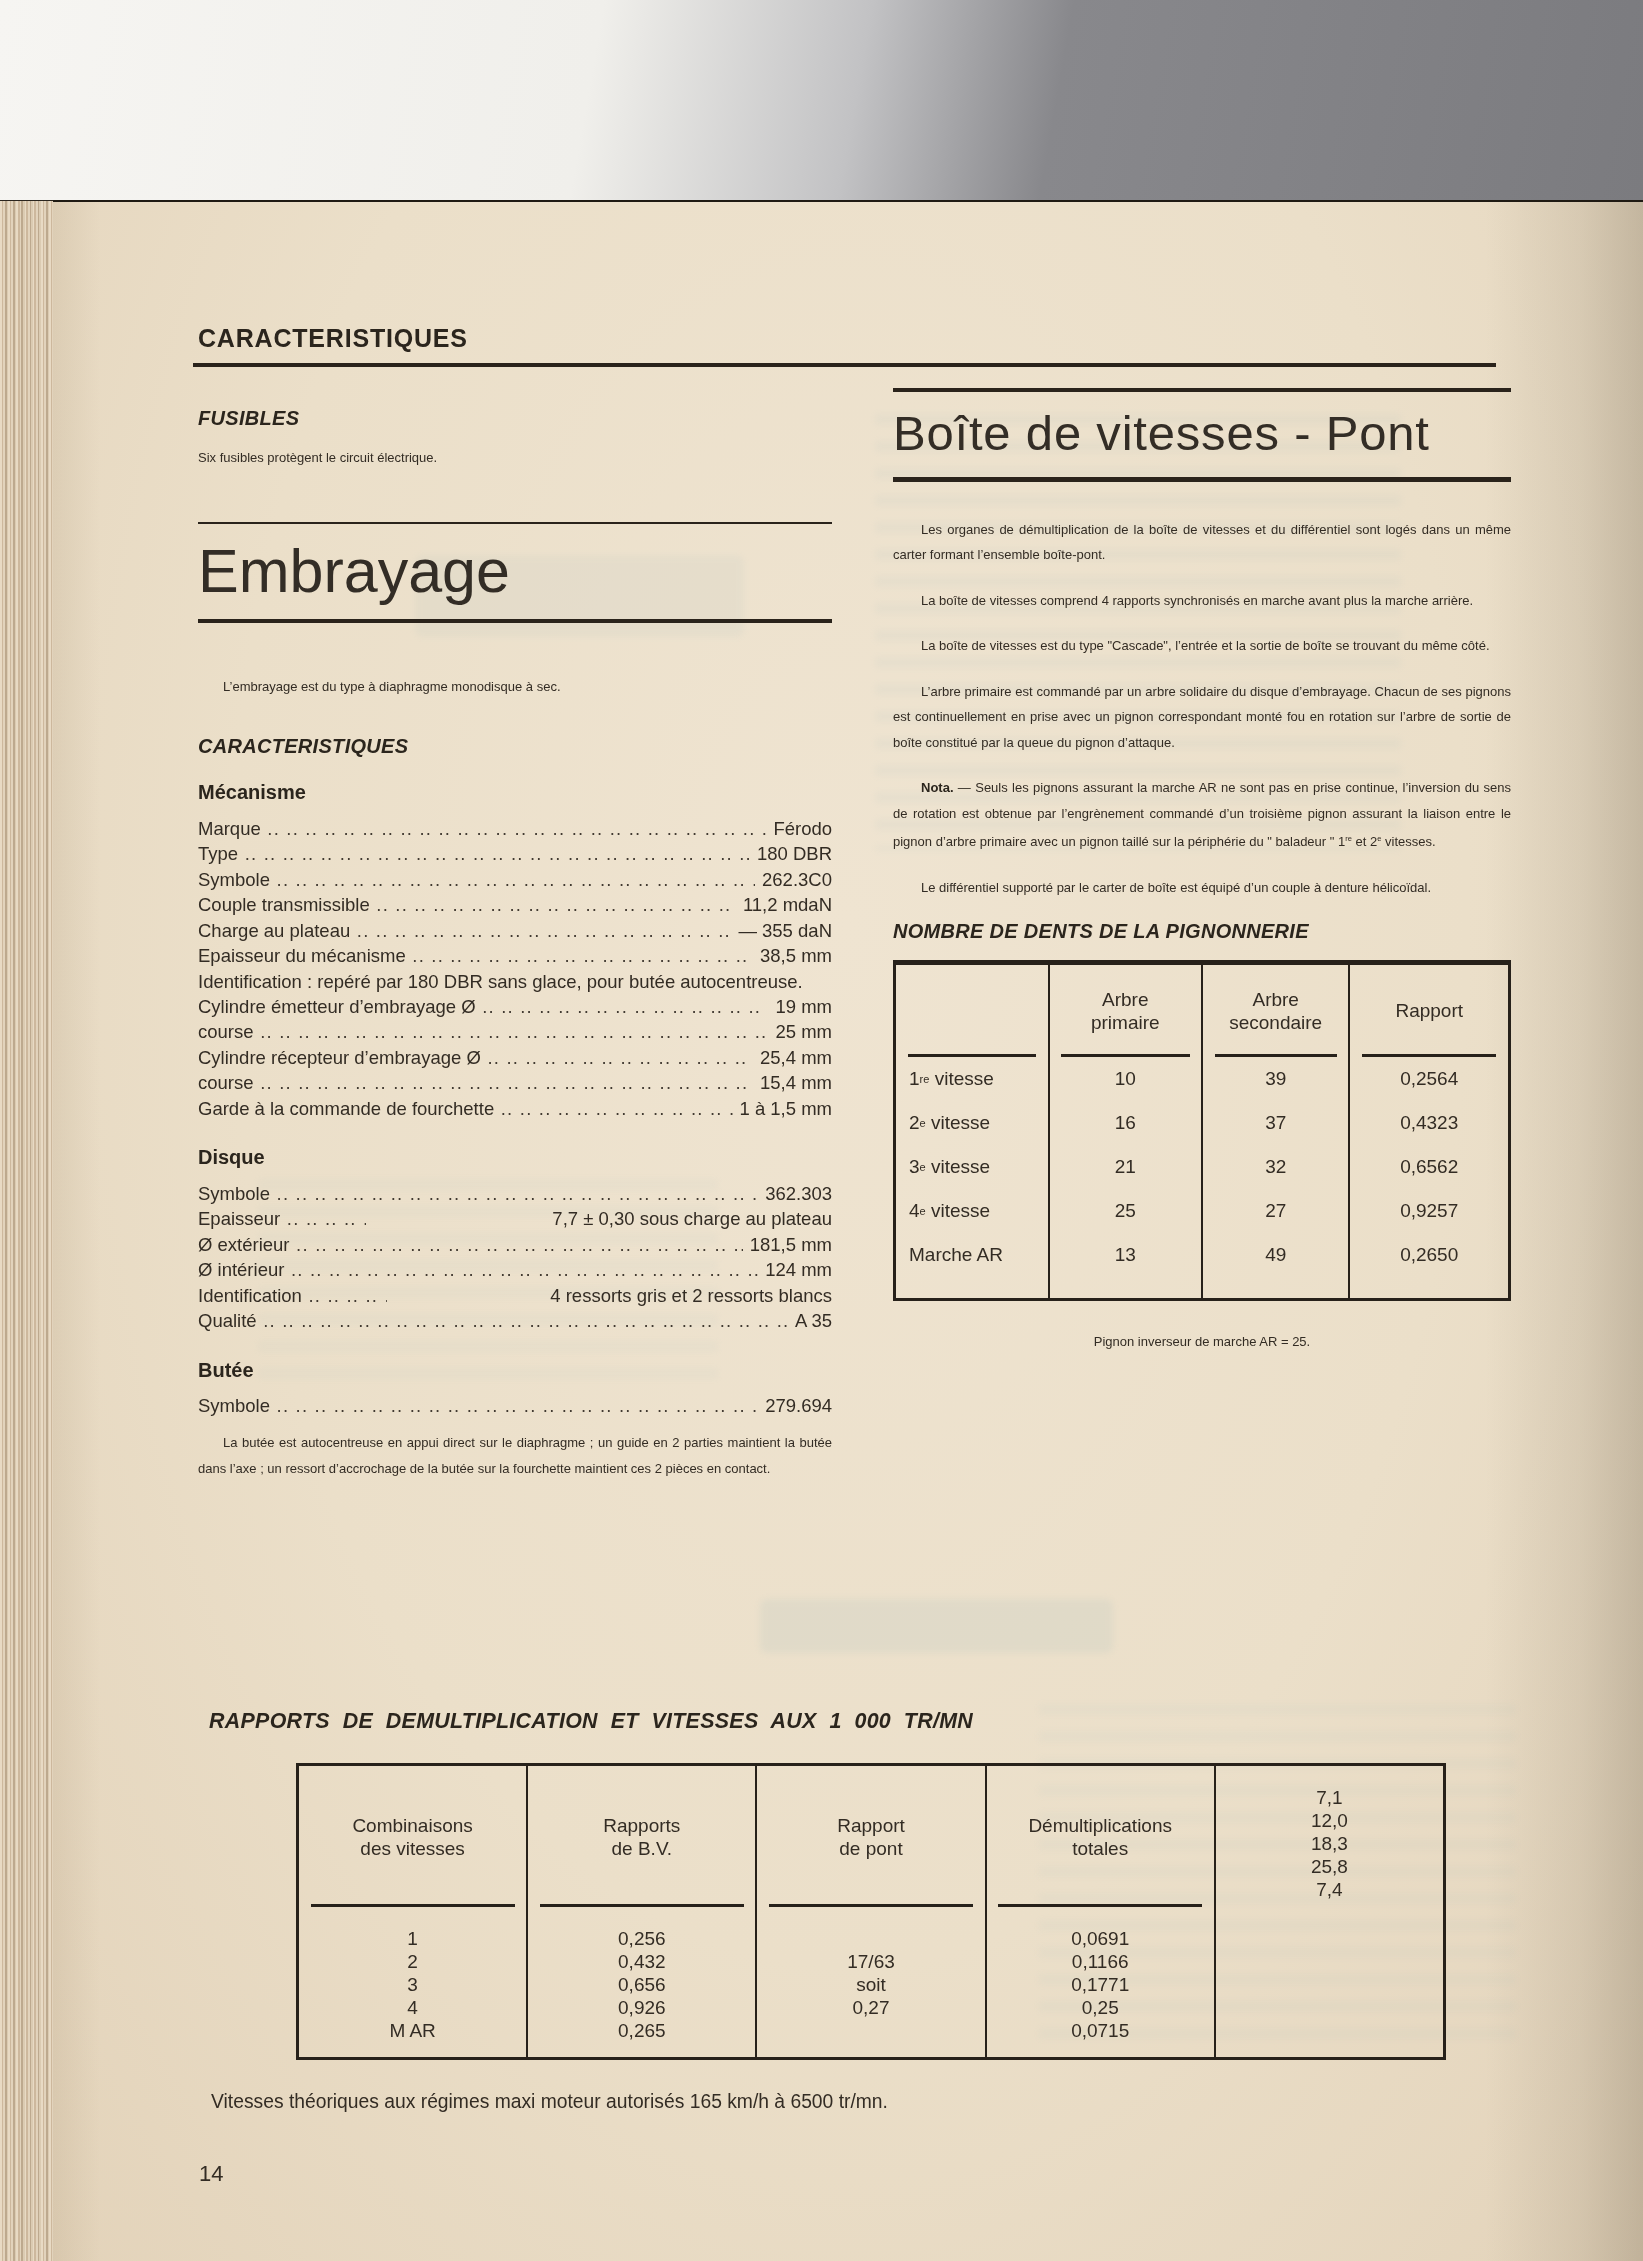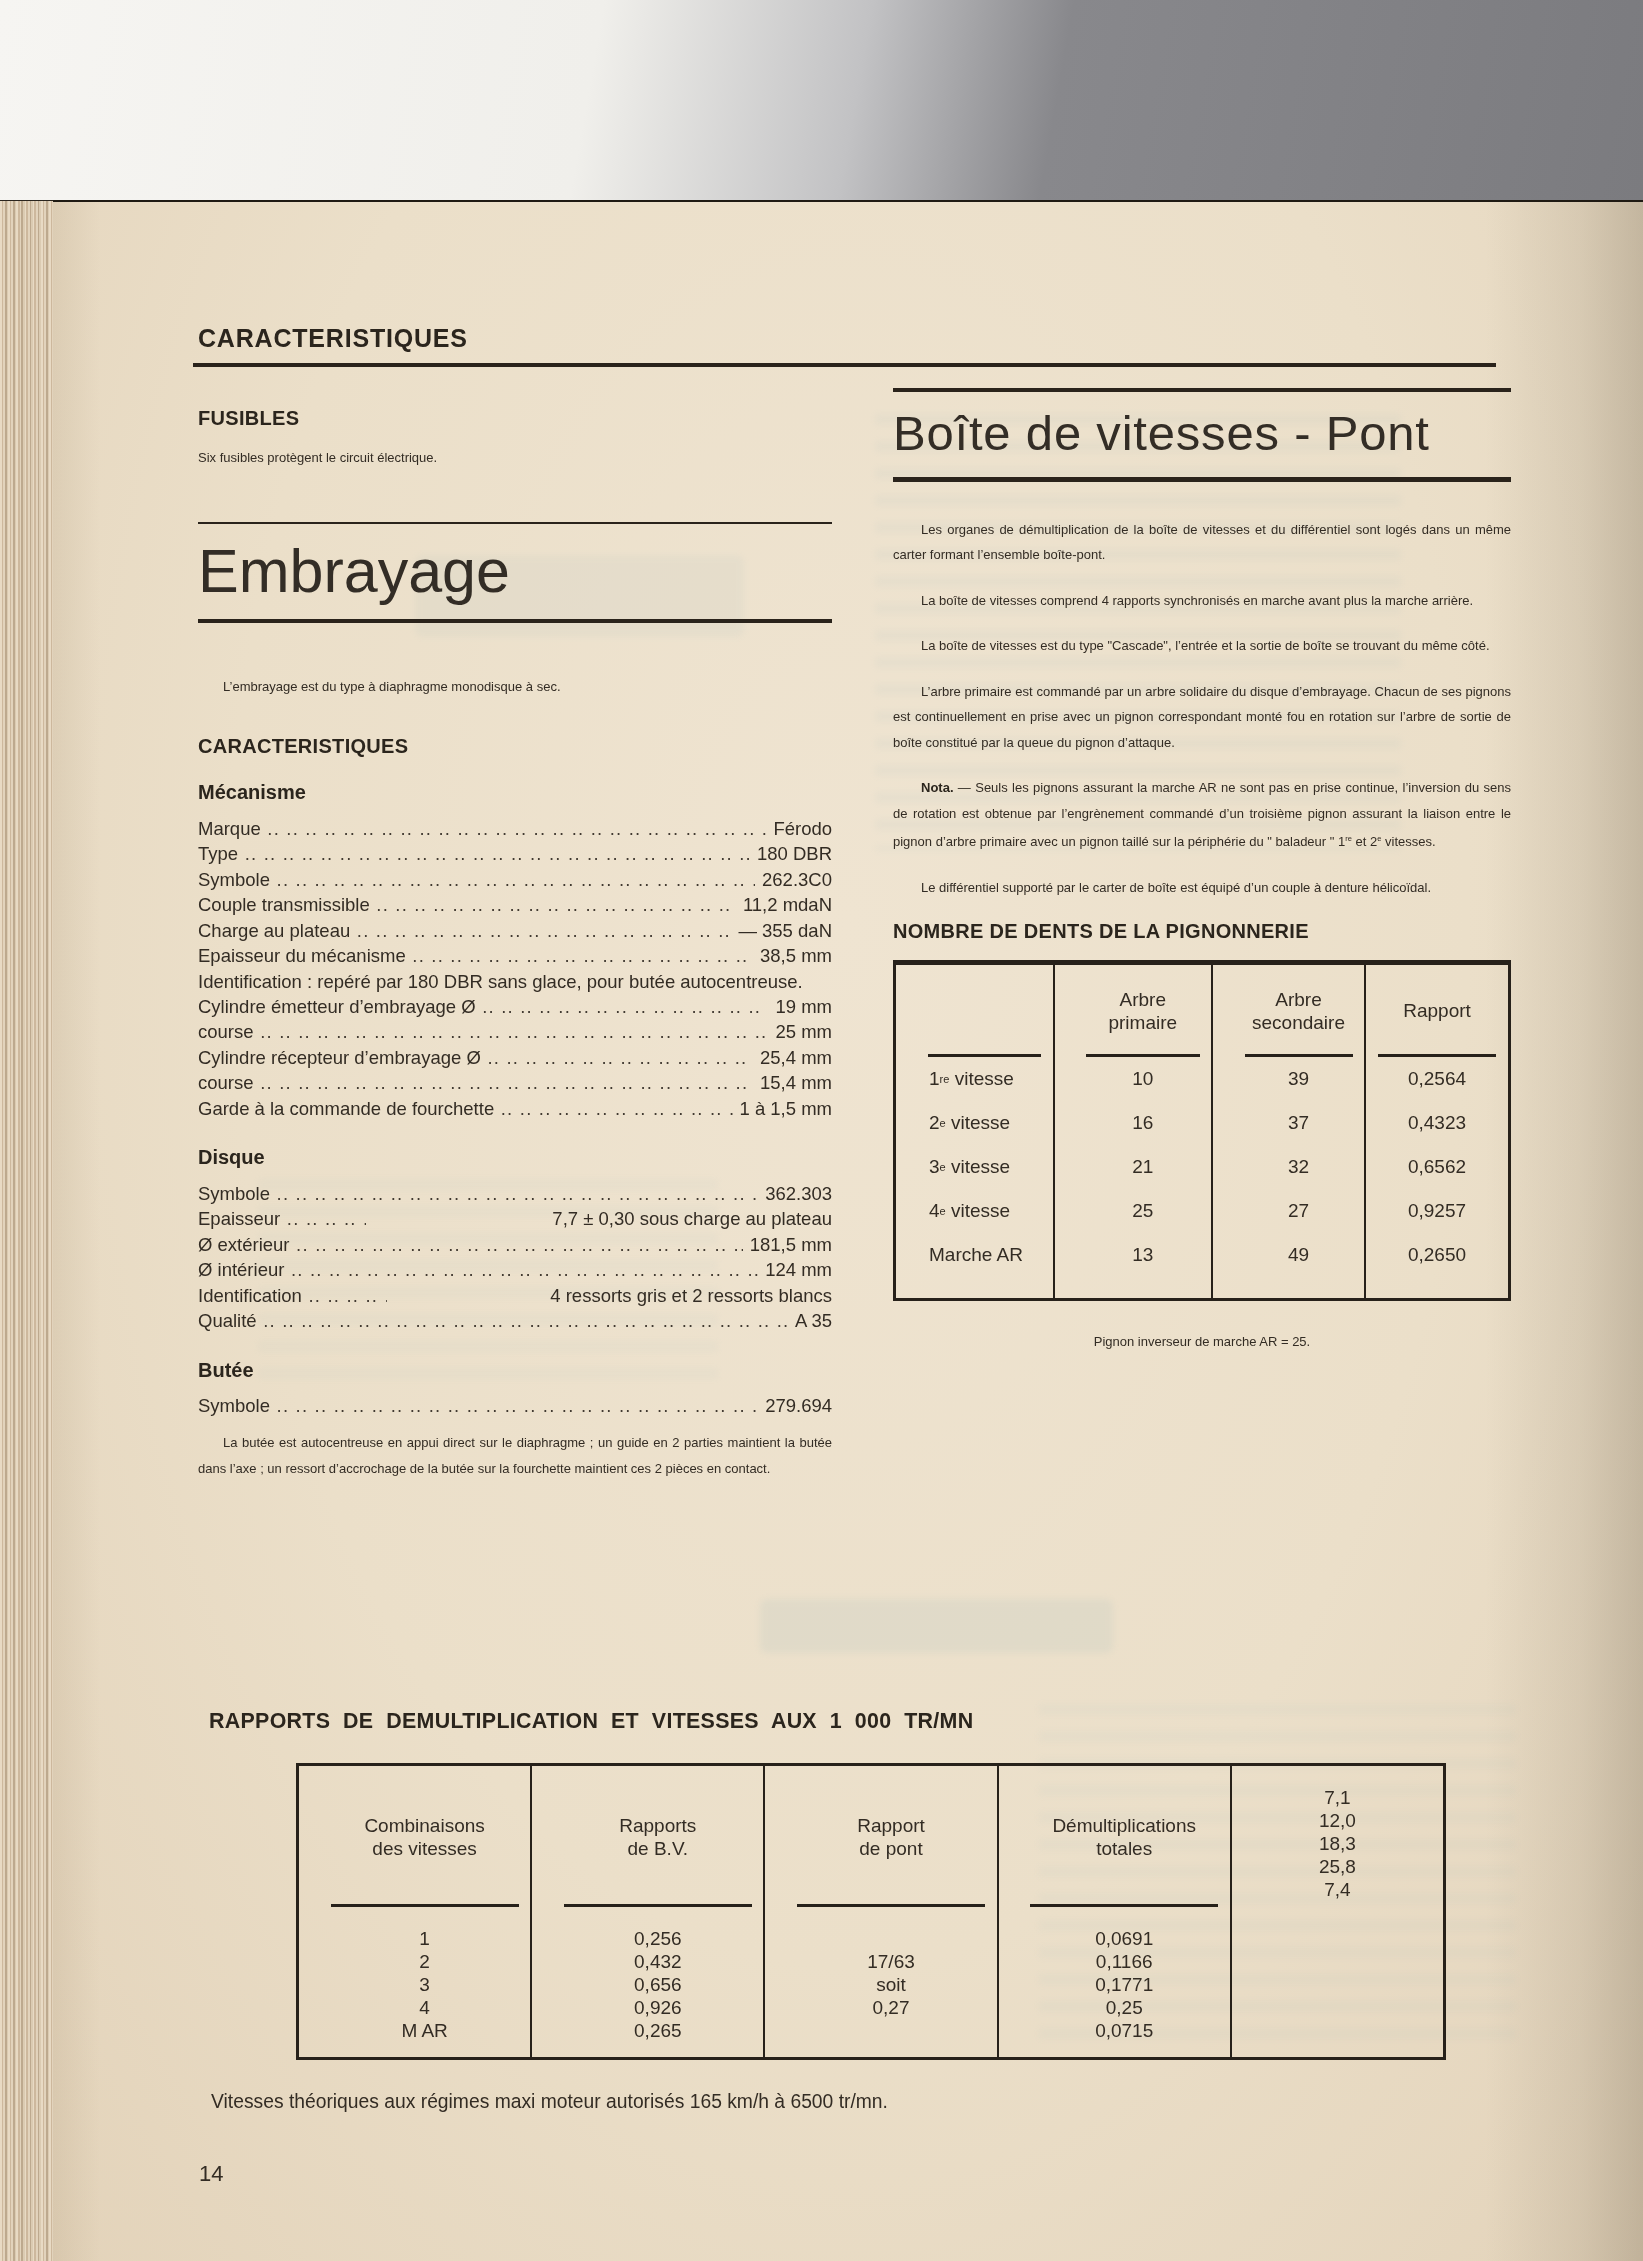--- a/index.html
+++ b/index.html
@@ -19,21 +19,21 @@
       radial-gradient(ellipse at 50% 35%,#efe4d1 0%,#ebdfc9 55%,#e3d3ba 100%);
     border-top:2.5px solid #1f1a13;}
 
   
   .ghost{position:absolute;pointer-events:none;filter:blur(3.3px);}
   .ghost-lines{background:repeating-linear-gradient(180deg,transparent 0 7.4px,#8fb0b5 7.4px 18px,transparent 18px 27px);}
   .ghost-blob{background:#8fb0b5;border-radius:6.6px;}
 
   
   .h-top{font-size:25px;font-weight:bold;letter-spacing:0.8px;color:#2b251d;}
-  .h-sec{font-size:20px;font-weight:bold;color:#2b251d;letter-spacing:0.3px;}
+  .h-sec{font-size:20px;font-weight:bold;color:#2b251d;letter-spacing:0.3px;font-style:italic;}
   .h-sub{font-size:20px;font-weight:bold;color:#2b251d;}
   .big-title{font-size:61px;color:#332d26;letter-spacing:0;}
   .col-title{font-size:49px;color:#332d26;letter-spacing:0.8px;white-space:nowrap;}
   .body-text{font-size:13px;line-height:25.5px;text-align:justify;}
   .rule{background:#2a231b;}
 
   
   .spec-list{font-size:18.5px;}
   .spec-row{display:flex;align-items:center;line-height:25.5px;}
   .spec-label{white-space:nowrap;}
@@ -45,21 +45,21 @@
   .spec-wrap{padding-left:38px;text-indent:-38px;line-height:25px;}
 
   
   .paras p{margin:0 0 20px 0;text-indent:28px;}
   .paras p b{color:#2b251d;margin-top:36px;}
   .sup{vertical-align:super;font-size:58%;letter-spacing:0;}
 
   
   .xtable{display:flex;border:3.3px solid #27211a;background:rgba(255,255,255,0.0);}
   .xcol{display:flex;flex-direction:column;}
-  .xcol:not(:last-child){border-right:2.5px solid #27211a;padding-left:20px;}
+  .xcol:not(:last-child){border-right:2.5px solid #27211a;}
   .xhead{position:relative;display:flex;align-items:center;justify-content:center;
          text-align:center;white-space:pre-line;font-size:19px;line-height:23px;}
   .xhead::after{content:"";position:absolute;left:11.5px;right:11.5px;bottom:0;height:3.3px;background:#27211a;}
   .xcell{display:flex;align-items:center;justify-content:center;font-size:19px;}
 
   
   #pignon-table{border-top-width:5px;margin-top:16.4px;}
   #pignon-table .xhead{height:92px;}
   #pignon-table .xcell{height:44px;}
   #pignon-table .xcol{padding-bottom:21.4px;}

